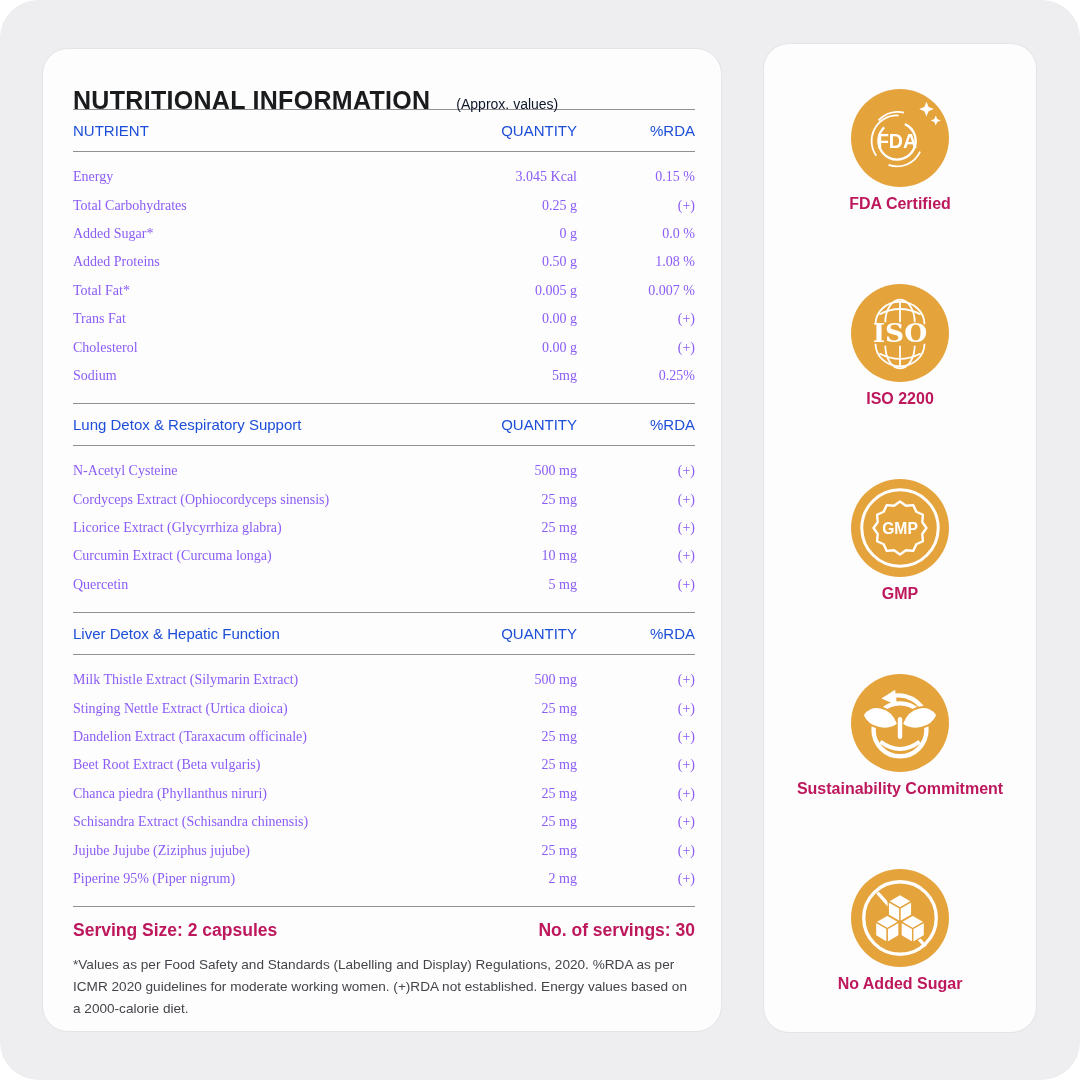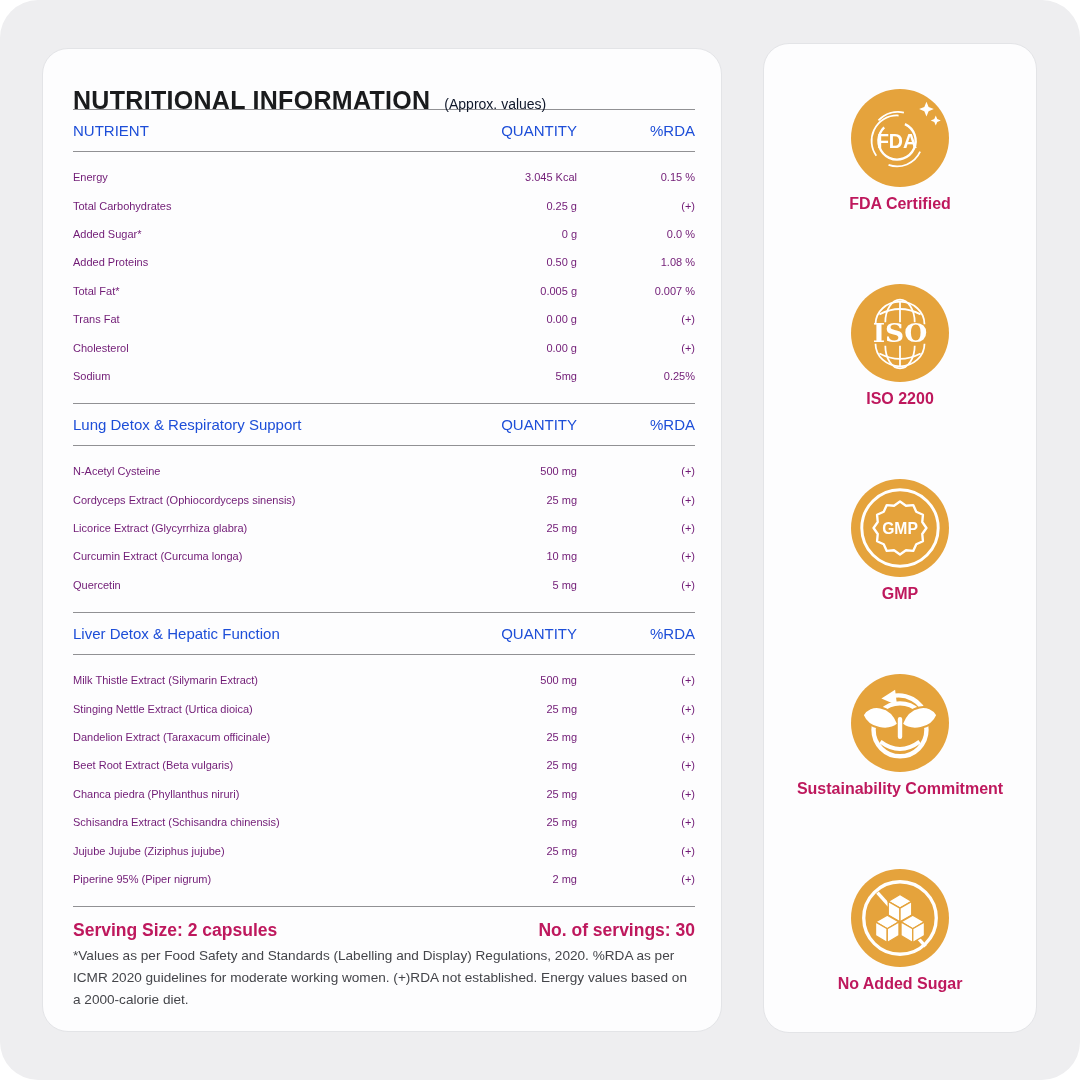--- a/index.html
+++ b/index.html
@@ -2,32 +2,32 @@
 <html><head>
 <meta charset="utf-8">
 <style>
   html,body{margin:0;padding:0;width:1080px;height:1080px;overflow:hidden;background:#ffffff;
     font-family:"Liberation Sans","DejaVu Sans",sans-serif;}
   .canvas{position:absolute;inset:0;background:#EEEEF0;border-radius:38px;}
   .card{position:absolute;background:#FDFDFE;border:1px solid #E3E4E7;border-radius:26px;box-sizing:border-box;}
   .main-card{left:42px;top:48px;width:680px;height:984px;padding:24px 26px 0 30px;}
   .badge-card{left:763px;top:43px;width:274px;height:990px;display:flex;flex-direction:column;
     align-items:center;justify-content:space-between;padding:45px 16px 38px;}
-  .title-row{display:flex;align-items:baseline;gap:14px;height:36px;}
+  .title-row{display:flex;align-items:baseline;gap:26px;height:36px;}
   .title-row h1{margin:0;font-size:25px;font-weight:700;letter-spacing:.3px;color:#1a1b1d;}
   .title-note{font-size:14px;font-weight:400;color:#0f172a;margin-top:23px;}
   .rule{border-top:1.5px solid #919194;height:0;}
   .sec-head,.row{display:grid;grid-template-columns:1fr 150px 118px;align-items:center;}
   .sec-head{height:41px;font-size:15px;font-weight:400;color:#1d4ed8;}
-  .row{height:28.4px;font-size:11px;color:#701a75;}
+  .row{height:28.4px;font-size:14px;color:#8b5cf6;font-family:Liberation Serif, serif;}
   .col-q,.col-r{text-align:right;}
   .rows{padding:11px 0 13px;}
   .serving-row{display:flex;justify-content:space-between;align-items:baseline;
     padding-top:13px;font-size:17.5px;font-weight:700;color:#be185d;height:24px;}
-  .footnote{margin:1px 0 0;font-size:13.6px;line-height:1.62;color:#44454a;}
+  .footnote{margin:10px 0 0;font-size:13.6px;line-height:1.62;color:#44454a;}
   .badge{display:flex;flex-direction:column;align-items:center;gap:6px;}
   .badge-circle{width:98px;height:98px;border-radius:50%;display:flex;align-items:center;justify-content:center;}
   .badge-circle svg{width:98px;height:98px;display:block;}
   .badge-label{font-size:16px;font-weight:600;color:#be185d;text-align:center;line-height:1.32;max-width:230px;}
 </style>
 </head>
 <body>
 
 <div class="canvas">
 

